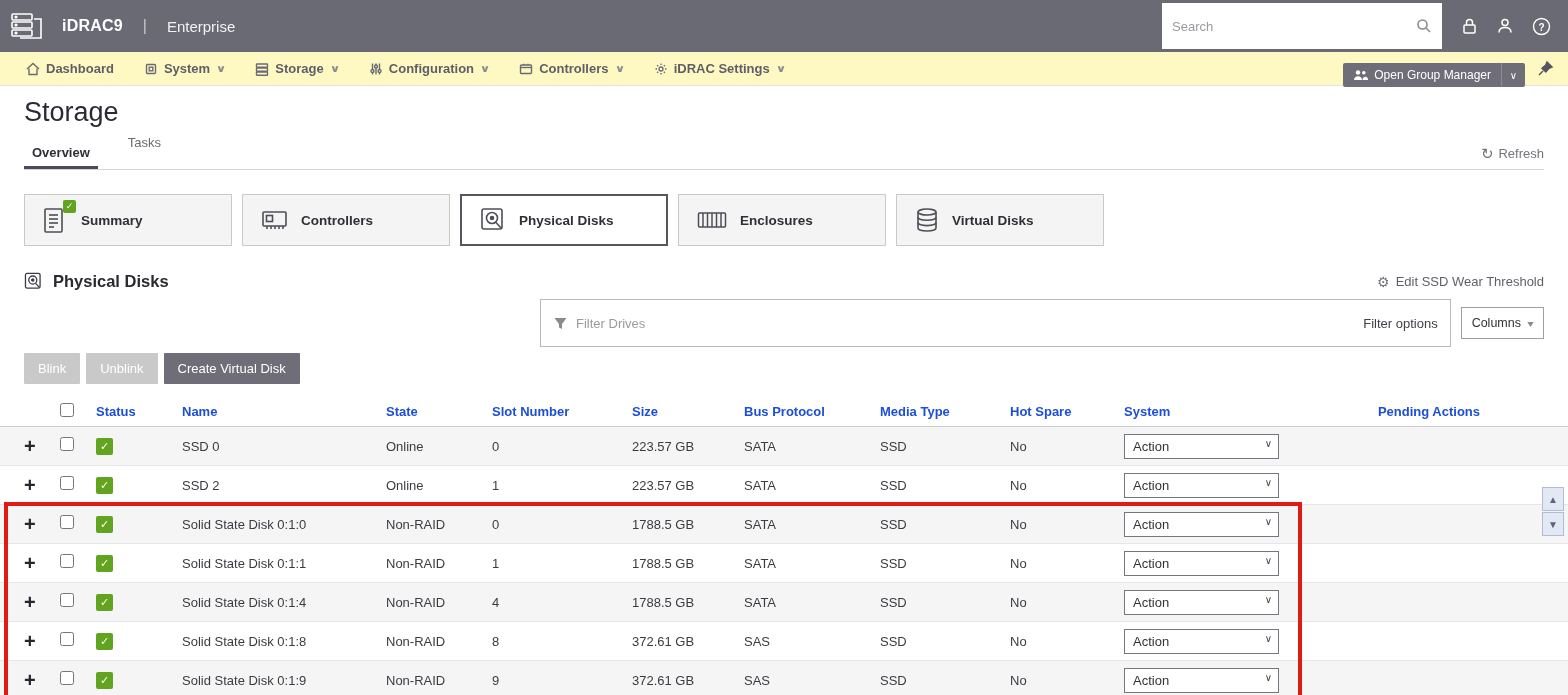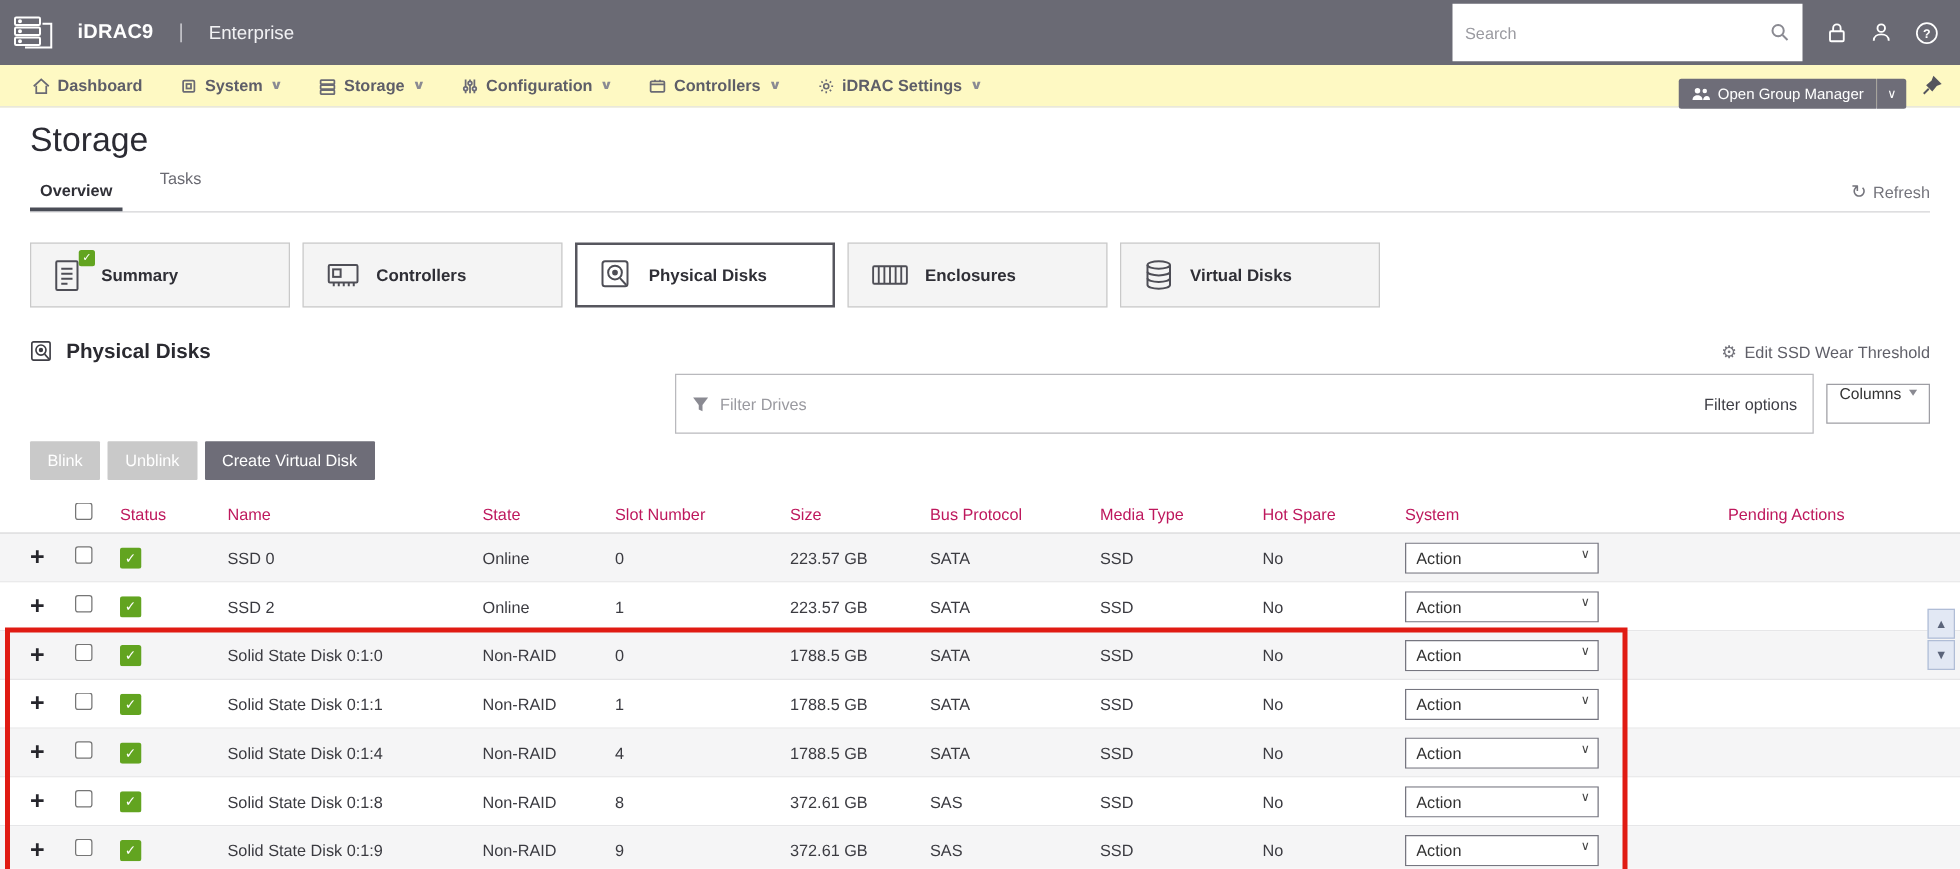--- a/index.html
+++ b/index.html
@@ -53,34 +53,34 @@
   .edit-ssd { margin-left:auto; display:flex; align-items:center; gap:6px; color:#5f5f68; font-size:13px; cursor:pointer; }
   .gear-glyph { font-size:14px; color:#74747c; }
 
   
   .filter-row { display:flex; align-items:center; margin-top:16px; height:32px; }
   .filter-spacer { width:516px; flex:none; }
   .filter-box { flex:1; height:48px; border:1px solid #b9b9bd; display:flex; align-items:center; padding:0 12px; gap:8px; background:#fff; }
   .filter-box input { flex:1; border:none; outline:none; font-size:13px; color:#444; }
   .filter-box input::placeholder { color:#9a9aa0; }
   .filter-options { font-size:13px; color:#3f3f46; cursor:pointer; white-space:nowrap; }
-  .columns-btn { margin-left:10px; height:32px; padding:0 10px; background:#fff; border:1px solid #9e9ea4; font-size:12.5px; color:#333; display:flex; gap:6px; cursor:pointer; }
+  .columns-btn { margin-left:10px; height:32px; padding:0 10px; background:#fff; border:1px solid #9e9ea4; font-size:12.5px; color:#333; display:flex; align-items:center; gap:6px; cursor:pointer; }
 
   
   .btn-row { display:flex; gap:6px; margin-top:14px; }
   .btn { height:31px; border:none; font-size:13px; color:#fff; padding:0 14px; cursor:pointer; border-radius:1px; }
   .btn.disabled { background:#c9c9c9; cursor:default; }
   .btn.primary { background:#6e6d78; }
 
   
   .table { margin:13px -24px 0; }
   .grid { display:grid; grid-template-columns:36px 36px 86px 204px 106px 140px 112px 136px 130px 114px 182px minmax(0,1fr);
           align-items:center; padding:0 16px 0 24px; }
   .thead { height:30px; border-bottom:1px solid #cfcfd2; }
-  .th { font-size:13px; font-weight:normal; color:#be185d; }
+  .th { font-size:13px; font-weight:bold; color:#1d4ed8; }
   .th.center { text-align:center; }
   .trow { height:39px; border-bottom:1px solid #e6e6e8; background:#fff; }
   .trow.alt { background:#f5f5f6; }
   .cell { font-size:13px; color:#3b3b41; white-space:nowrap; overflow:hidden; }
   .expand { background:none; border:none; font-size:20px; font-weight:bold; color:#26262c; cursor:pointer; width:24px; line-height:1; padding:0; text-align:left; }
   input[type=checkbox] { width:14px; height:14px; accent-color:#56565e; cursor:pointer; }
   .status-badge { width:17px; height:17px; background:#62a420; border-radius:2px; color:#fff; font-size:11px; font-weight:bold; display:inline-flex; align-items:center; justify-content:center; }
   .sel { position:relative; display:inline-block; }
   .sel select { width:155px; height:25px; font-size:13px; color:#333; border:1px solid #767680; background:#fff; appearance:none; -webkit-appearance:none; padding:0 22px 0 8px; cursor:pointer; }
   .sel::after { content:"∨"; position:absolute; right:7px; top:4px; font-size:10px; color:#444; pointer-events:none; }

